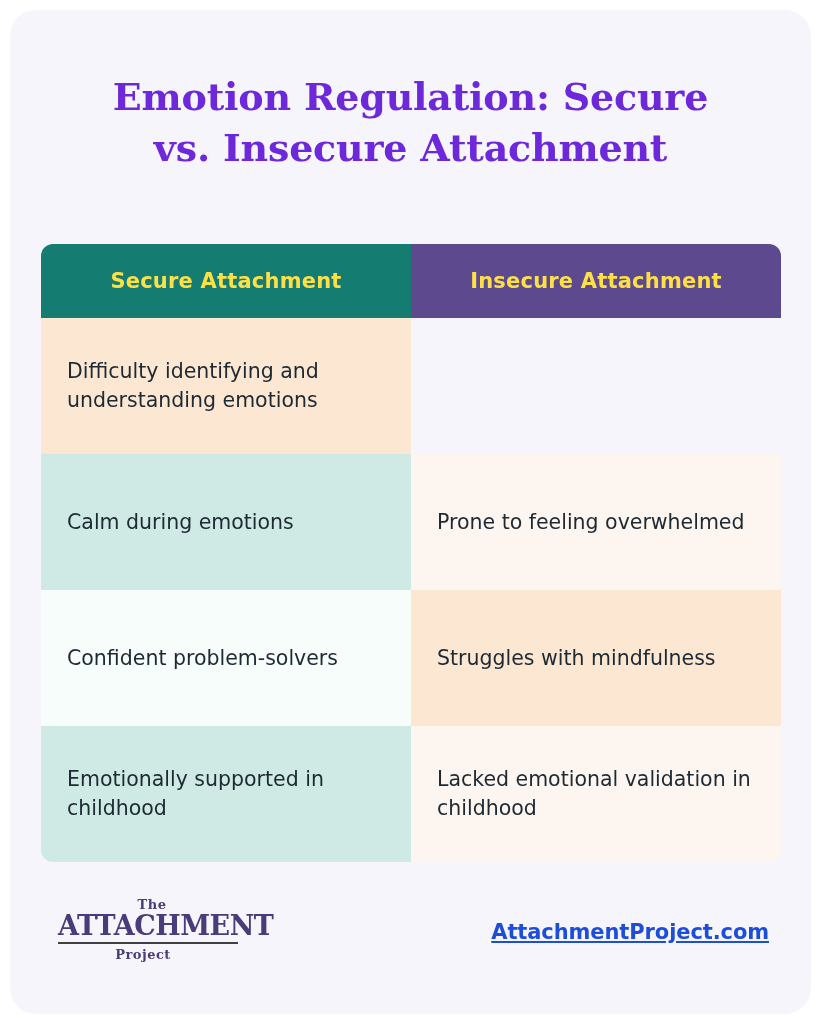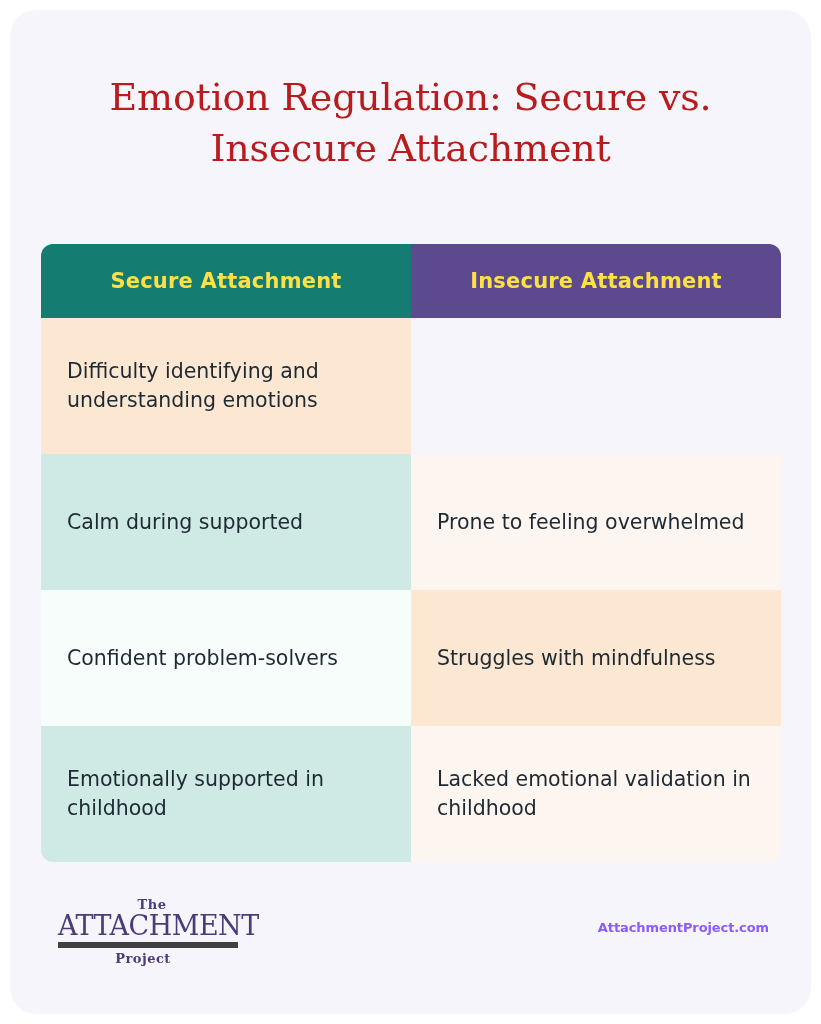--- a/index.html
+++ b/index.html
@@ -21,24 +21,24 @@
     height: 1004px;
     background: #f7f5fc;
     border-radius: 26px;
     box-sizing: border-box;
   }
   .title {
     margin: 0;
     padding: 62px 70px 0 70px;
     text-align: center;
     font-family: "DejaVu Serif", serif;
-    font-weight: normal;
+    font-weight: bold;
     font-size: 38px;
     line-height: 1.33;
-    color: #b91c1c;
+    color: #6d28d9;
     letter-spacing: -0.2px;
   }
   .table {
     position: absolute;
     left: 31px;
     top: 234px;
     width: 740px;
     border-radius: 12px;
     overflow: hidden;
   }
@@ -93,42 +93,43 @@
     font-size: 13px;
     font-weight: bold;
     letter-spacing: 0.5px;
     line-height: 1;
     margin-bottom: 1px;
     text-align: center;
     padding-left: 8px;
   }
   .logo .l2 {
     font-size: 27px;
-    font-weight: normal;
+    font-weight: bold;
     letter-spacing: -0.5px;
     line-height: 1.02;
-    border-bottom: 6px solid #404040;
+    border-bottom: 2px solid #404040;
     padding-bottom: 2px;
   }
   .logo .l3 {
     font-size: 13px;
     font-weight: bold;
     letter-spacing: 0.5px;
     margin-top: 3px;
     text-align: center;
     padding-right: 10px;
   }
   .site {
     position: absolute;
     right: 42px;
     top: 22px;
-    font-size: 13px;
+    font-size: 21px;
     font-weight: bold;
-    color: #8b5cf6;
+    color: #1d4ed8;
     letter-spacing: -0.1px;
+    text-decoration: underline;
   }
 </style>
 </head>
 <body>
 
 <div class="card">
 
   <h1 class="title">Emotion Regulation: Secure vs. Insecure Attachment</h1>
 
   <div class="table">
@@ -139,21 +140,21 @@
     </div>
 
     <div class="row">
       <div class="cell ins-a cell-tall">
         <span class="cell-inner">Difficulty identifying and understanding emotions</span>
       </div>
     </div>
 
     <div class="row">
       <div class="cell sec-b cell-tall">
-        <span class="cell-inner">Calm during supported</span>
+        <span class="cell-inner">Calm during emotions</span>
       </div>
       <div class="cell ins-b cell-tall">
         <span class="cell-inner">Prone to feeling overwhelmed</span>
       </div>
     </div>
 
     <div class="row">
       <div class="cell sec-a cell-tall">
         <span class="cell-inner">Confident problem-solvers</span>
       </div>

